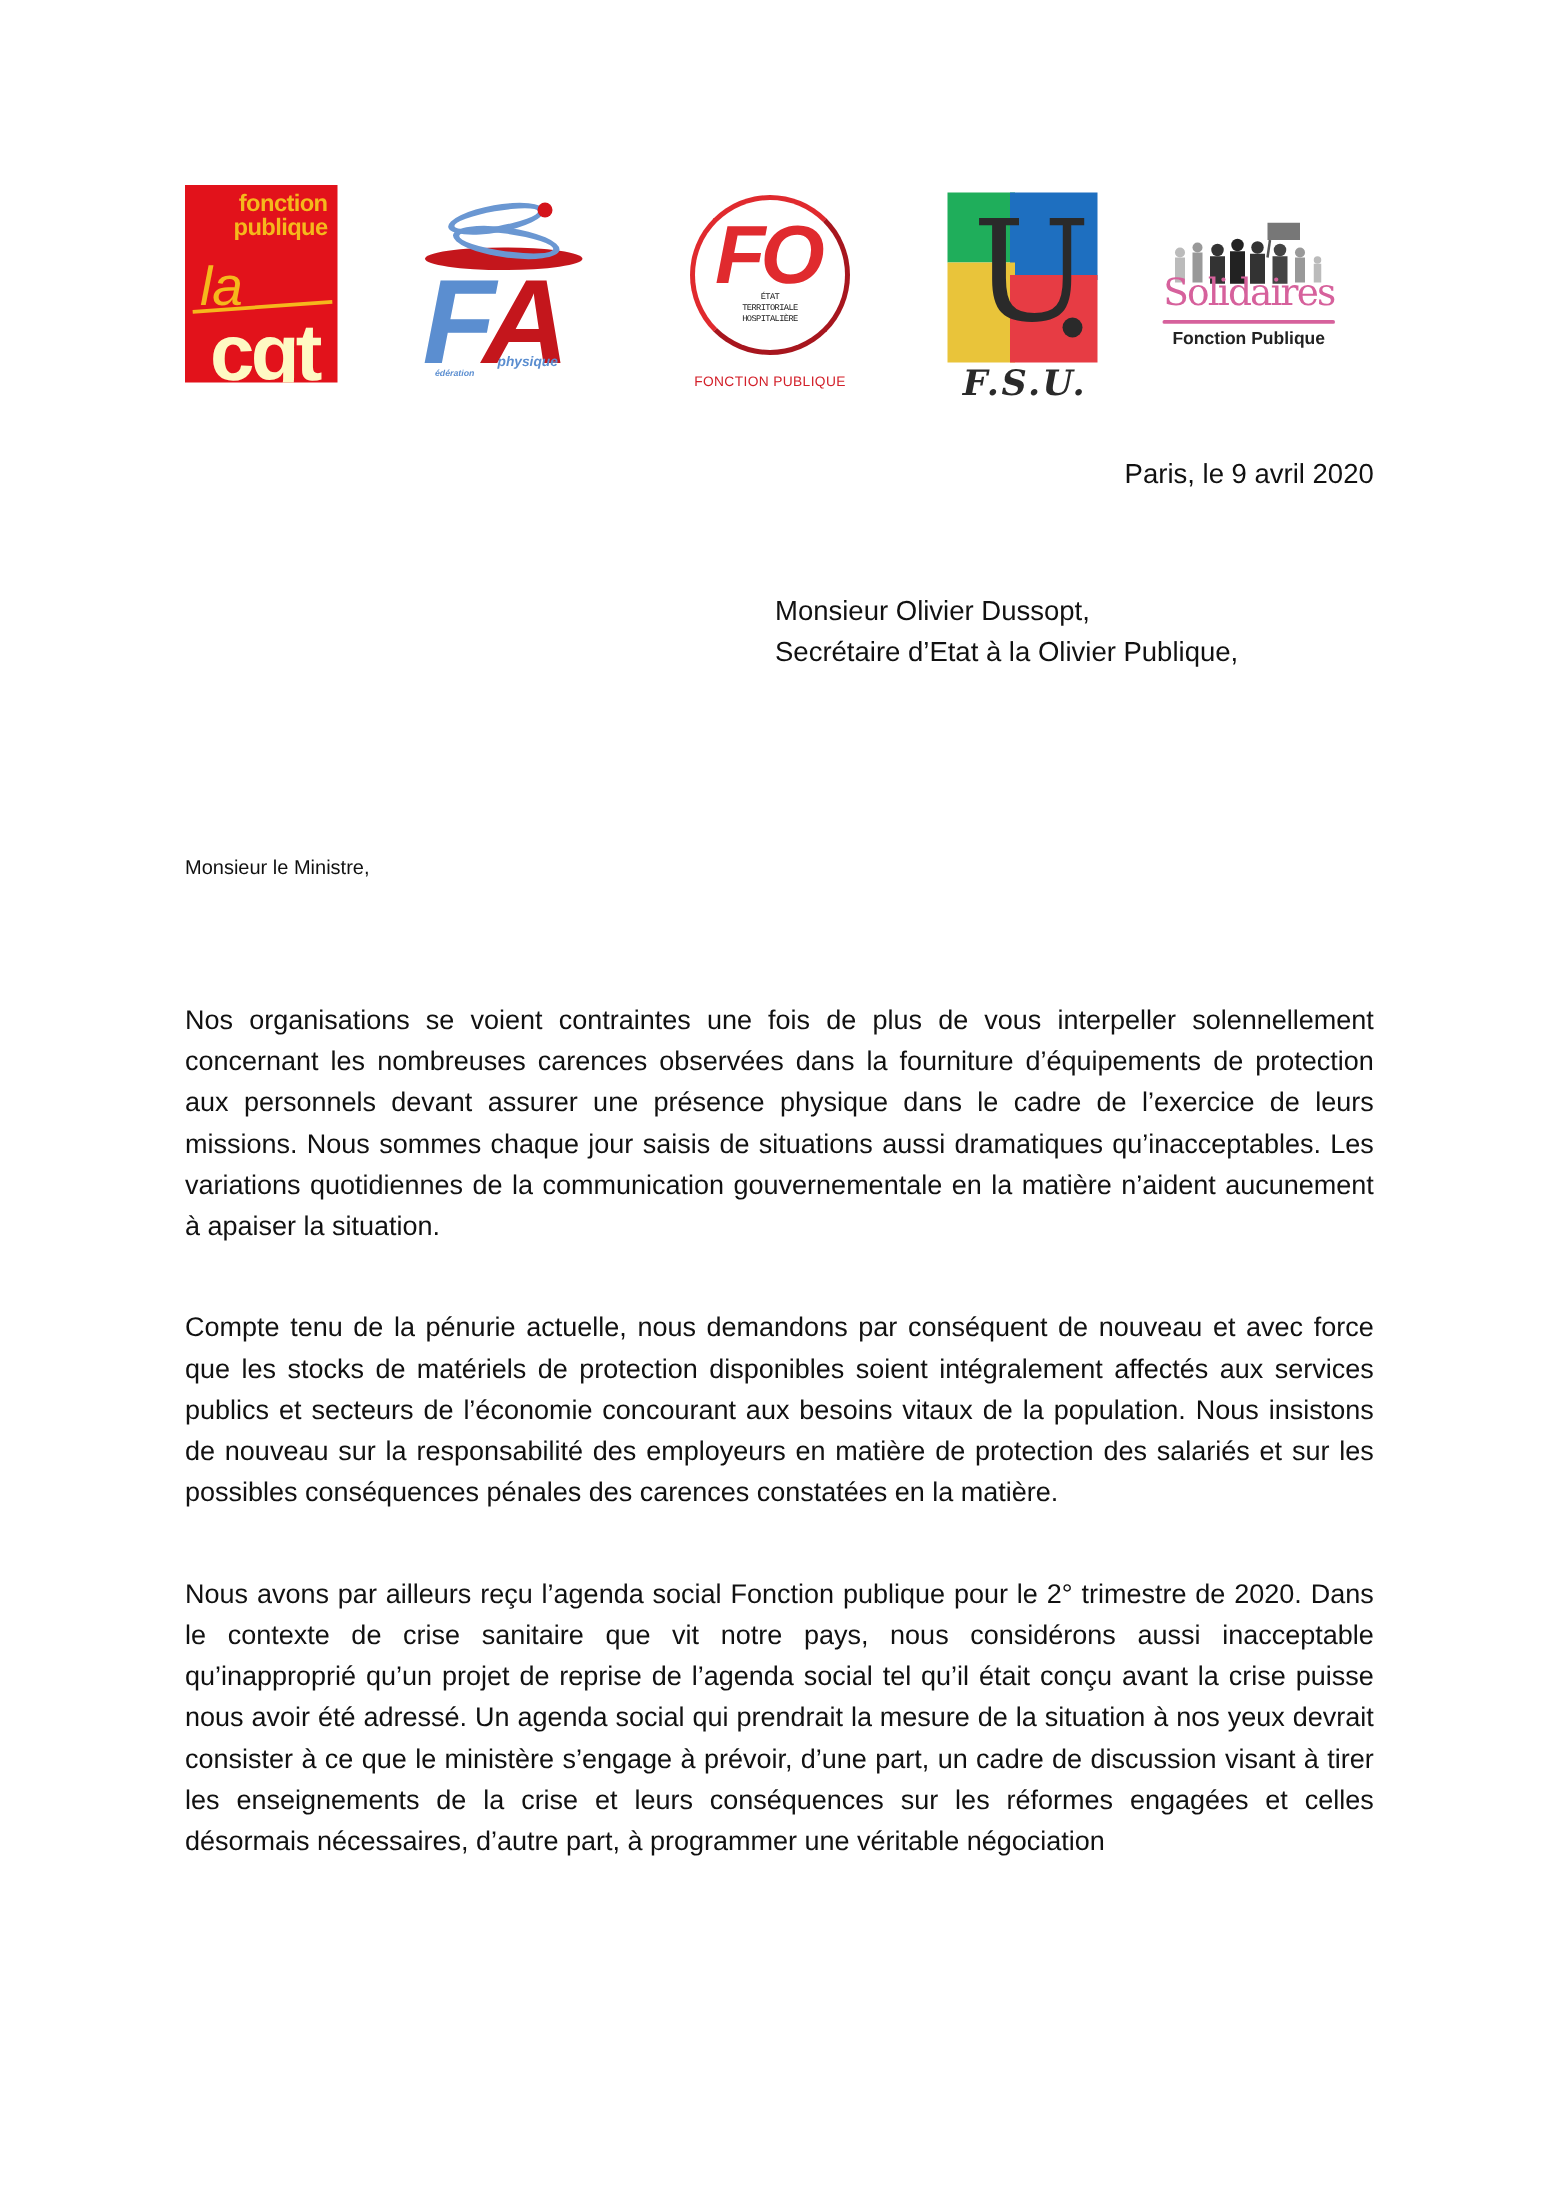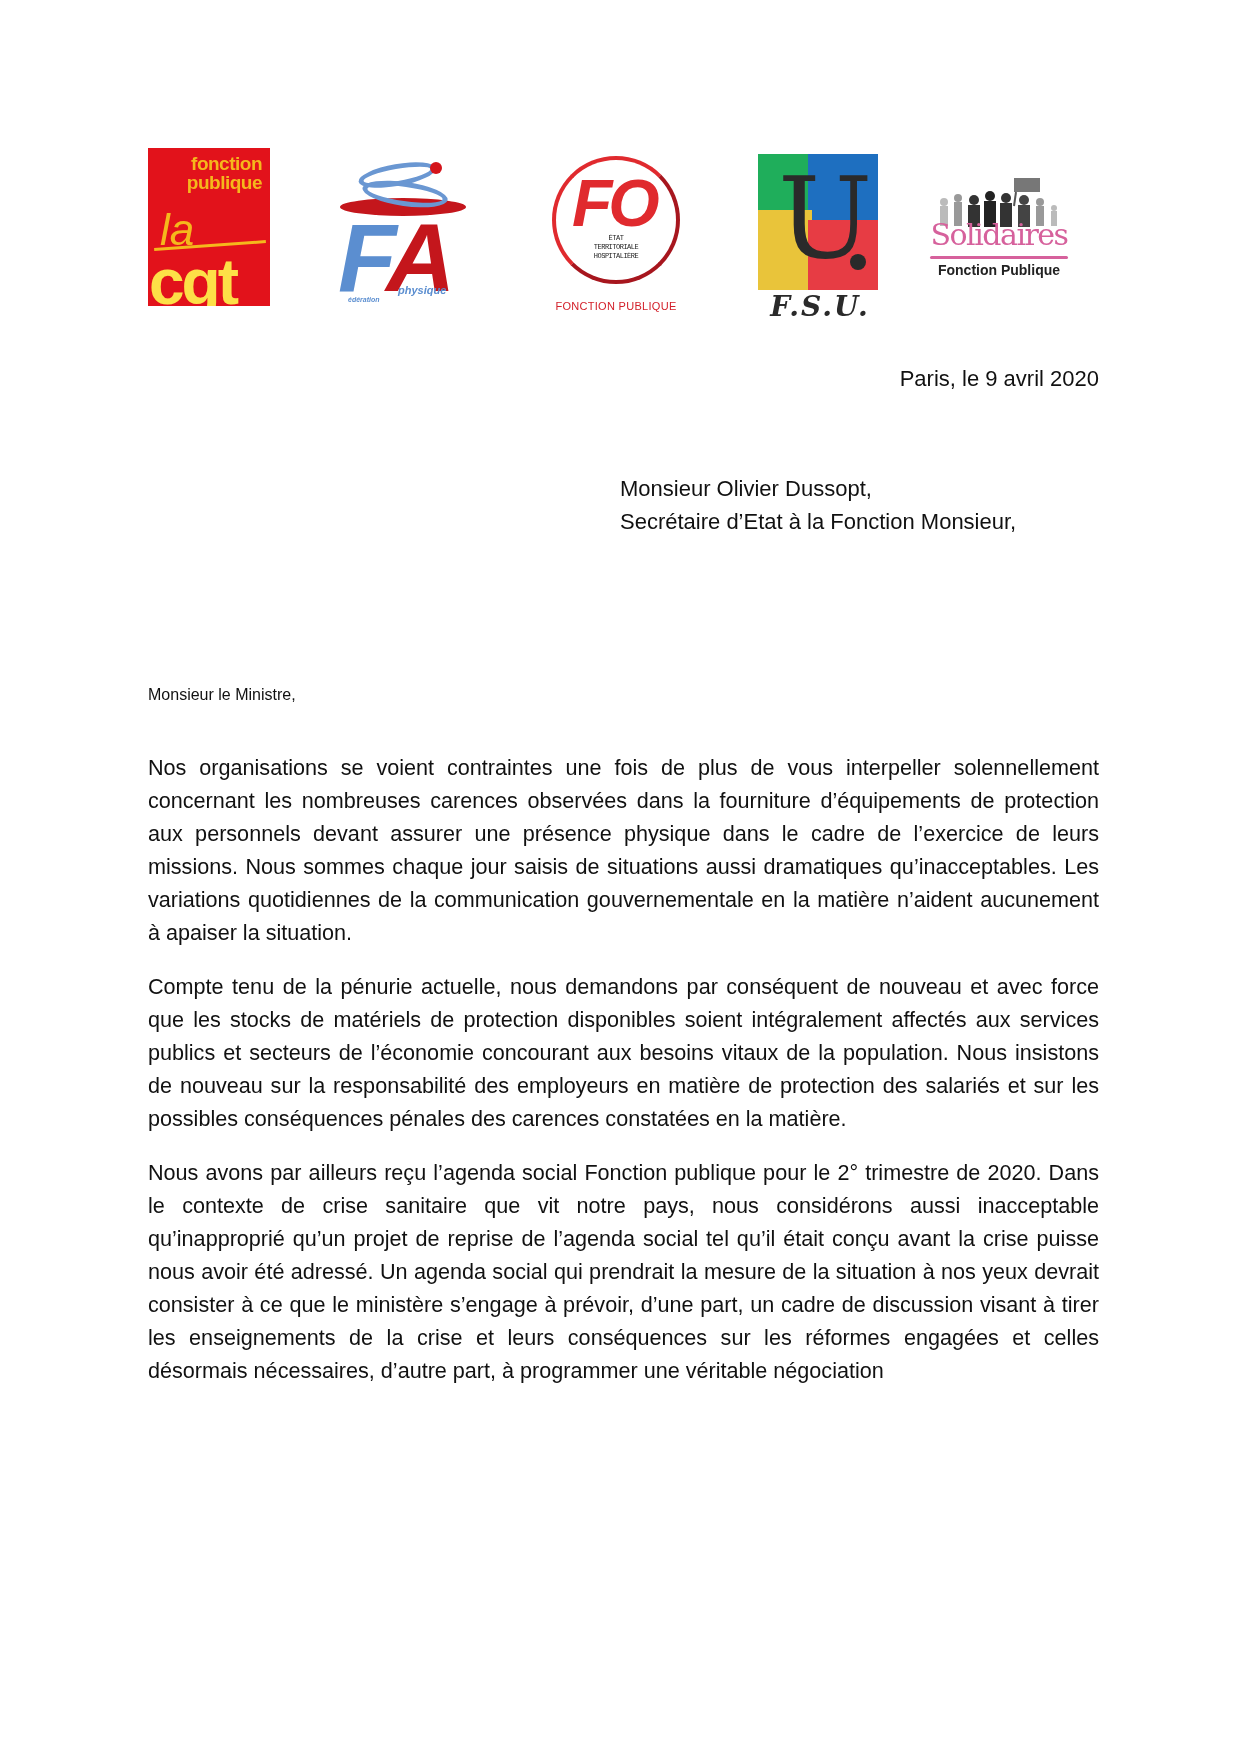--- a/index.html
+++ b/index.html
@@ -7,21 +7,21 @@
   body { position: relative; font-family: "Liberation Sans", sans-serif; color: #111; }
 
   .logos { position: absolute; top: 148px; left: 148px; width: 930px; height: 172px; }
   .logo { position: absolute; }
 
   
   .logo-cgt { left: 0; top: 0; width: 122px; height: 158px; background: #e2121b; overflow: hidden; }
   .cgt-top { position: absolute; top: 6px; right: 8px; text-align: right; color: #f5b81c; font-weight: bold; font-size: 19px; line-height: 19px; letter-spacing: -0.5px; }
   .cgt-la { position: absolute; top: 60px; left: 12px; color: #f5b81c; font-family: Liberation Sans, sans-serif; font-style: italic; font-size: 44px; line-height: 44px; }
   .cgt-line { position: absolute; top: 96px; left: 6px; width: 112px; height: 3px; background: #f5b81c; transform: rotate(-4deg); }
-  .cgt-word { position: absolute; bottom: -8px; left: 1px; color: #fde047; font-weight: bold; font-size: 64px; line-height: 64px; letter-spacing: -3px; text-decoration: underline; }
+  .cgt-word { position: absolute; bottom: -8px; left: 20px; color: #fef9c3; font-weight: bold; font-size: 64px; line-height: 64px; letter-spacing: -3px; text-decoration: underline; }
 
   
   .logo-fa { left: 190px; top: 8px; width: 140px; height: 150px; }
   .fa-ellipse-red { position: absolute; top: 42px; left: 2px; width: 126px; height: 18px; border-radius: 50%; background: #c4161c; }
   .fa-ring1 { position: absolute; top: 8px; left: 20px; width: 78px; height: 22px; border: 5px solid #6a97d2; border-radius: 50%; transform: rotate(-10deg); }
   .fa-ring2 { position: absolute; top: 26px; left: 24px; width: 86px; height: 24px; border: 5px solid #6a97d2; border-radius: 50%; transform: rotate(8deg); }
   .fa-dot { position: absolute; top: 6px; left: 92px; width: 12px; height: 12px; border-radius: 50%; background: #d4141b; }
   .fa-F { position: absolute; top: 54px; left: 0px; font-size: 96px; font-weight: bold; font-style: italic; color: #5b8ed0; line-height: 96px; }
   .fa-A { position: absolute; top: 54px; left: 48px; font-size: 96px; font-weight: bold; font-style: italic; color: #c4161c; line-height: 96px; }
   .fa-sub1 { position: absolute; top: 128px; left: 60px; font-size: 11px; font-weight: bold; font-style: italic; color: #5b8ed0; }
@@ -50,21 +50,21 @@
   .sol-people { position: absolute; top: 0; left: 6px; width: 140px; height: 50px; }
   .sol-word { position: absolute; top: 40px; left: 0; width: 150px; text-align: center; font-family: "DejaVu Serif", serif; font-weight: normal; font-size: 30px; color: #d6619c; letter-spacing: -1.5px; line-height: 34px; }
   .sol-line { position: absolute; top: 78px; left: 6px; width: 138px; height: 3px; background: #d6619c; border-radius: 2px; }
   .sol-fp { position: absolute; top: 84px; left: 0; width: 150px; text-align: center; font-weight: bold; font-size: 14px; color: #222; }
 
   
   .date { position: absolute; top: 364px; right: 141px; font-size: 22px; line-height: 30px; }
   .recipient { position: absolute; top: 472px; left: 620px; font-size: 22px; line-height: 33px; }
   .salutation { position: absolute; top: 680px; left: 148px; font-size: 16px; line-height: 30px; }
   .body { position: absolute; top: 751px; left: 148px; width: 951px; font-size: 21.6px; line-height: 33px; text-align: justify; }
-  .body p { margin-bottom: 21px; }
+  .body p { margin-bottom: 21px; margin-top: 48px; }
 </style>
 </head>
 <body>
 
 <div class="logos">
 
   <div class="logo logo-cgt">
     <div class="cgt-top">
       <div>fonction</div>
       <div>publique</div>
@@ -131,21 +131,21 @@
     <div class="sol-line"></div>
     <div class="sol-fp">Fonction Publique</div>
   </div>
 
 </div>
 
 <div class="date">Paris, le 9 avril 2020</div>
 
 <div class="recipient">
   <div>Monsieur Olivier Dussopt,</div>
-  <div>Secrétaire d’Etat à la Fonction Monsieur,</div>
+  <div>Secrétaire d’Etat à la Olivier Publique,</div>
 </div>
 
 <div class="salutation">Monsieur le Ministre,</div>
 
 <div class="body">
   <p>Nos organisations se voient contraintes une fois de plus de vous interpeller solennellement concernant les nombreuses carences observées dans la fourniture d’équipements de protection aux personnels devant assurer une présence physique dans le cadre de l’exercice de leurs missions. Nous sommes chaque jour saisis de situations aussi dramatiques qu’inacceptables. Les variations quotidiennes de la communication gouvernementale en la matière n’aident aucunement à apaiser la situation.</p>
   <p>Compte tenu de la pénurie actuelle, nous demandons par conséquent de nouveau et avec force que les stocks de matériels de protection disponibles soient intégralement affectés aux services publics et secteurs de l’économie concourant aux besoins vitaux de la population. Nous insistons de nouveau sur la responsabilité des employeurs en matière de protection des salariés et sur les possibles conséquences pénales des carences constatées en la matière.</p>
   <p>Nous avons par ailleurs reçu l’agenda social Fonction publique pour le 2° trimestre de 2020. Dans le contexte de crise sanitaire que vit notre pays, nous considérons aussi inacceptable qu’inapproprié qu’un projet de reprise de l’agenda social tel qu’il était conçu avant la crise puisse nous avoir été adressé. Un agenda social qui prendrait la mesure de la situation à nos yeux devrait consister à ce que le ministère s’engage à prévoir, d’une part, un cadre de discussion visant à tirer les enseignements de la crise et leurs conséquences sur les réformes engagées et celles désormais nécessaires, d’autre part, à programmer une véritable négociation</p>
 </div>
 

